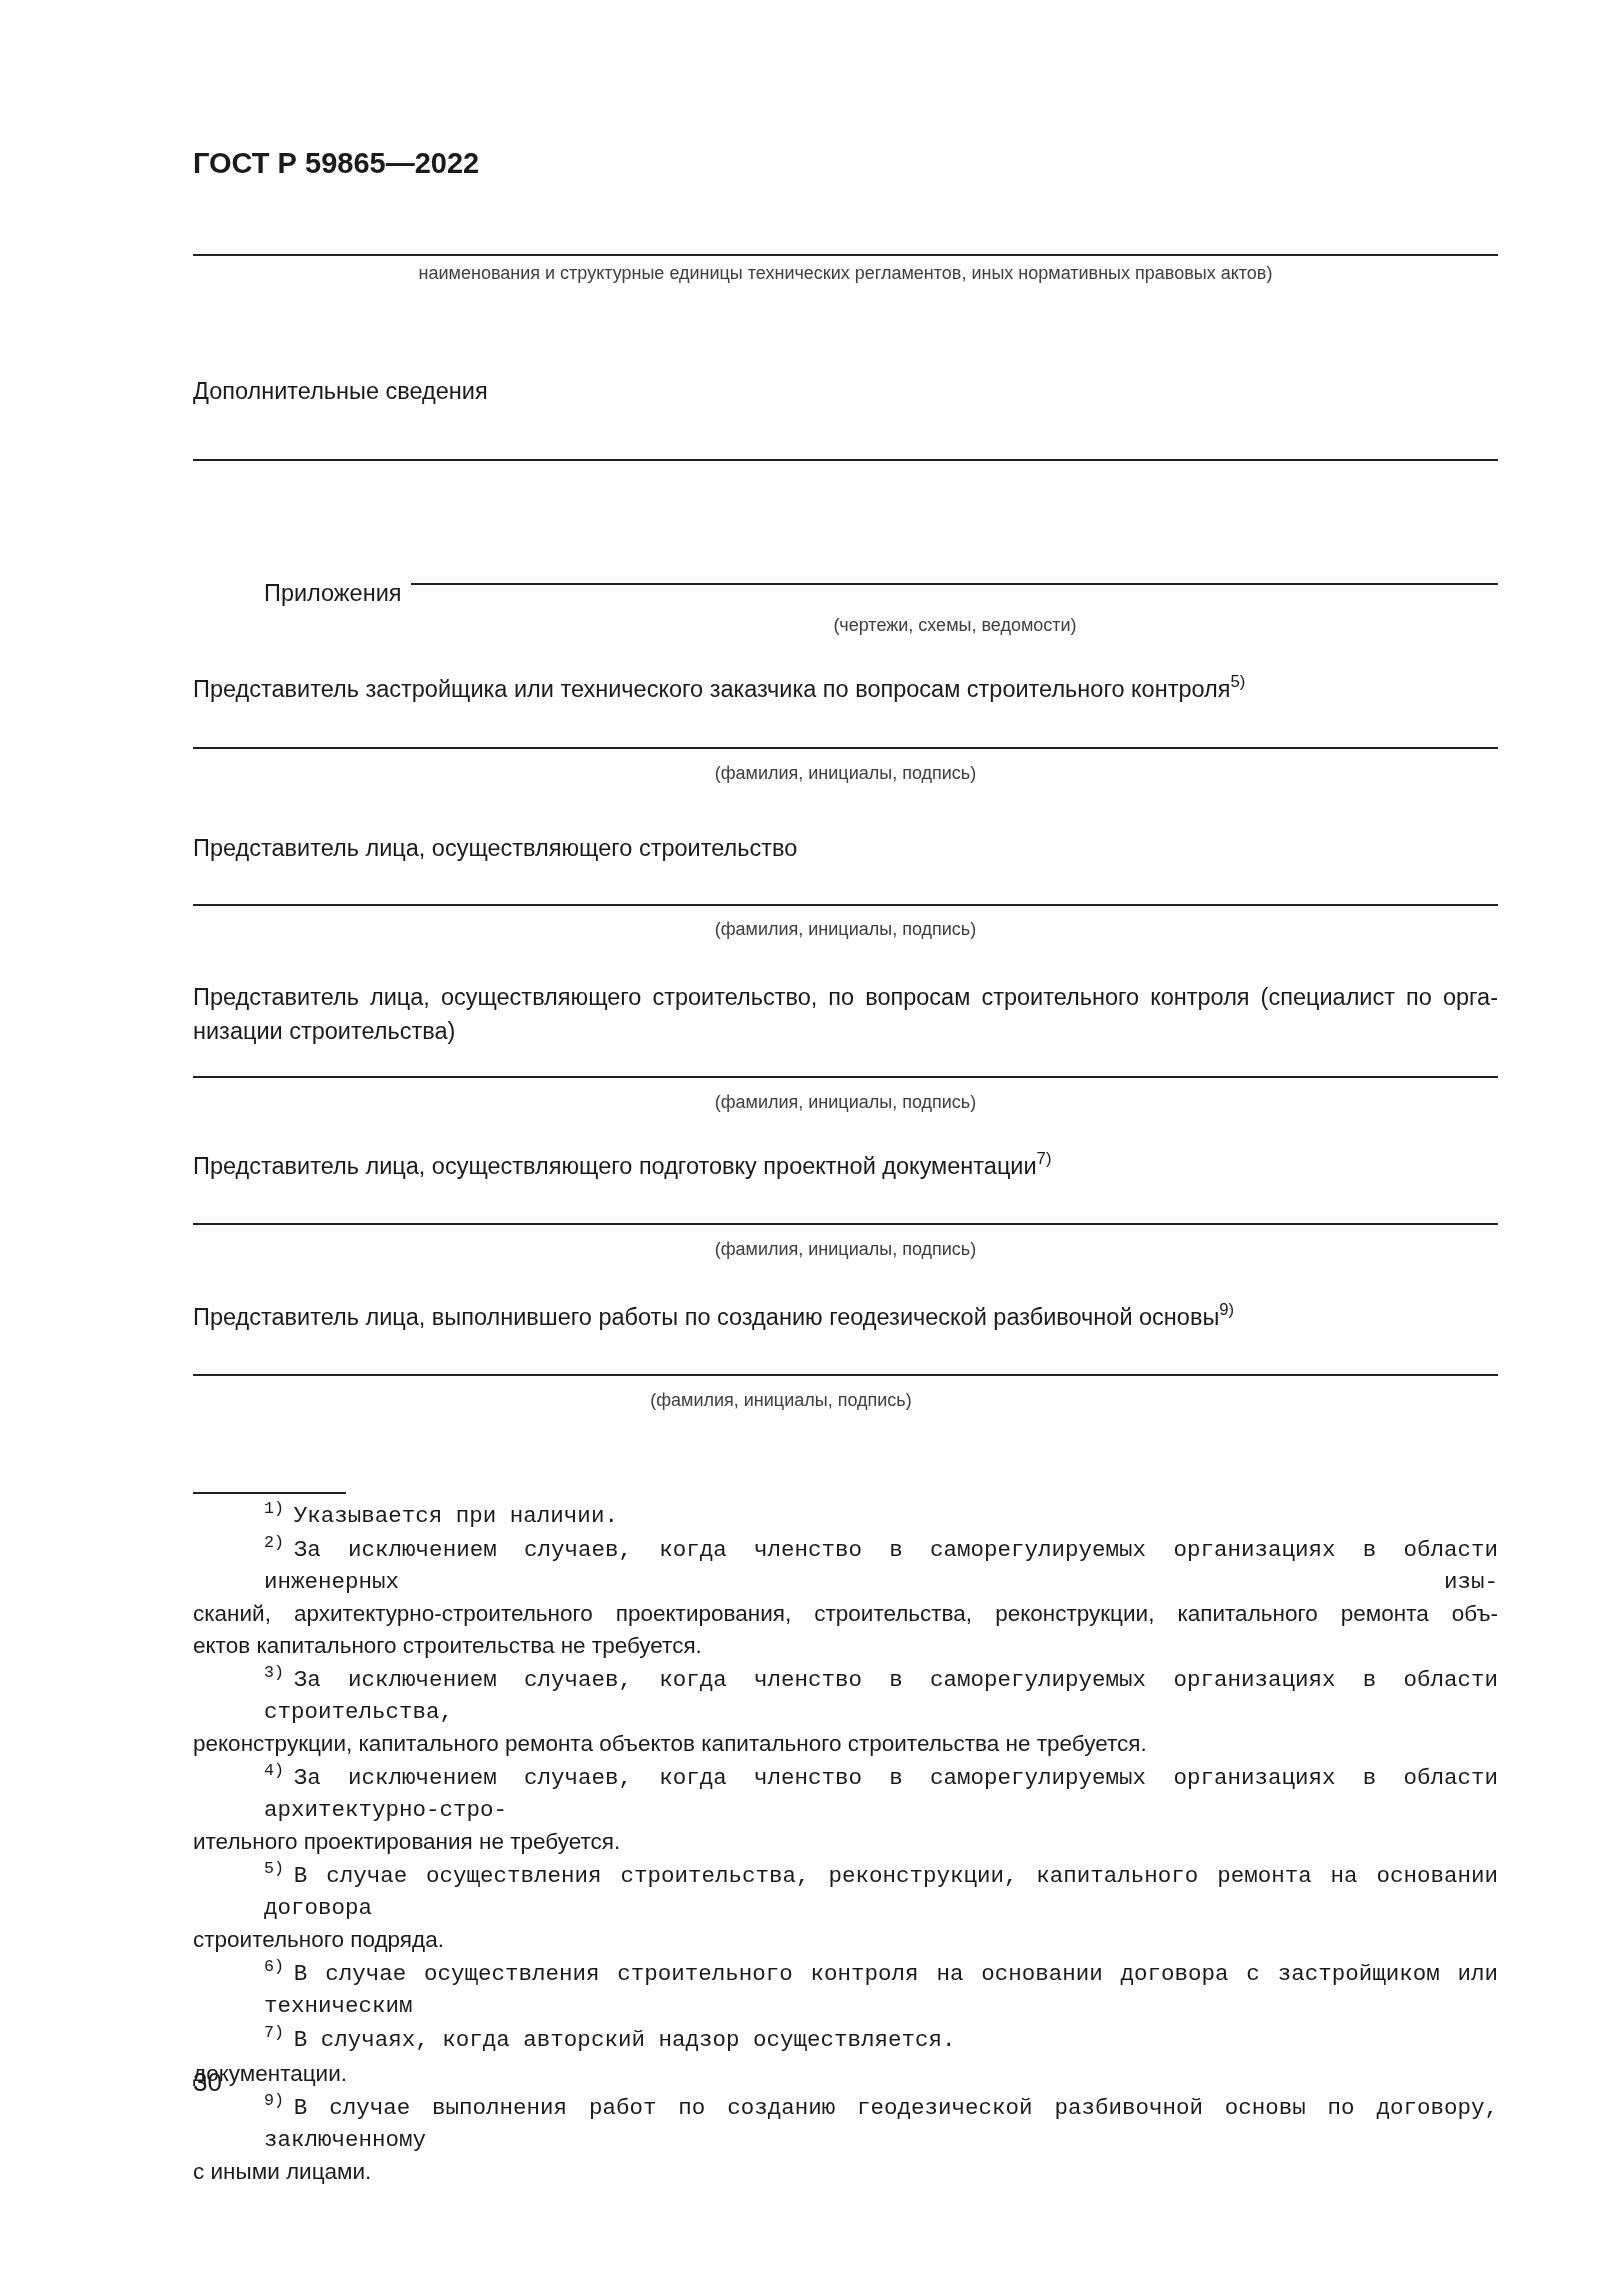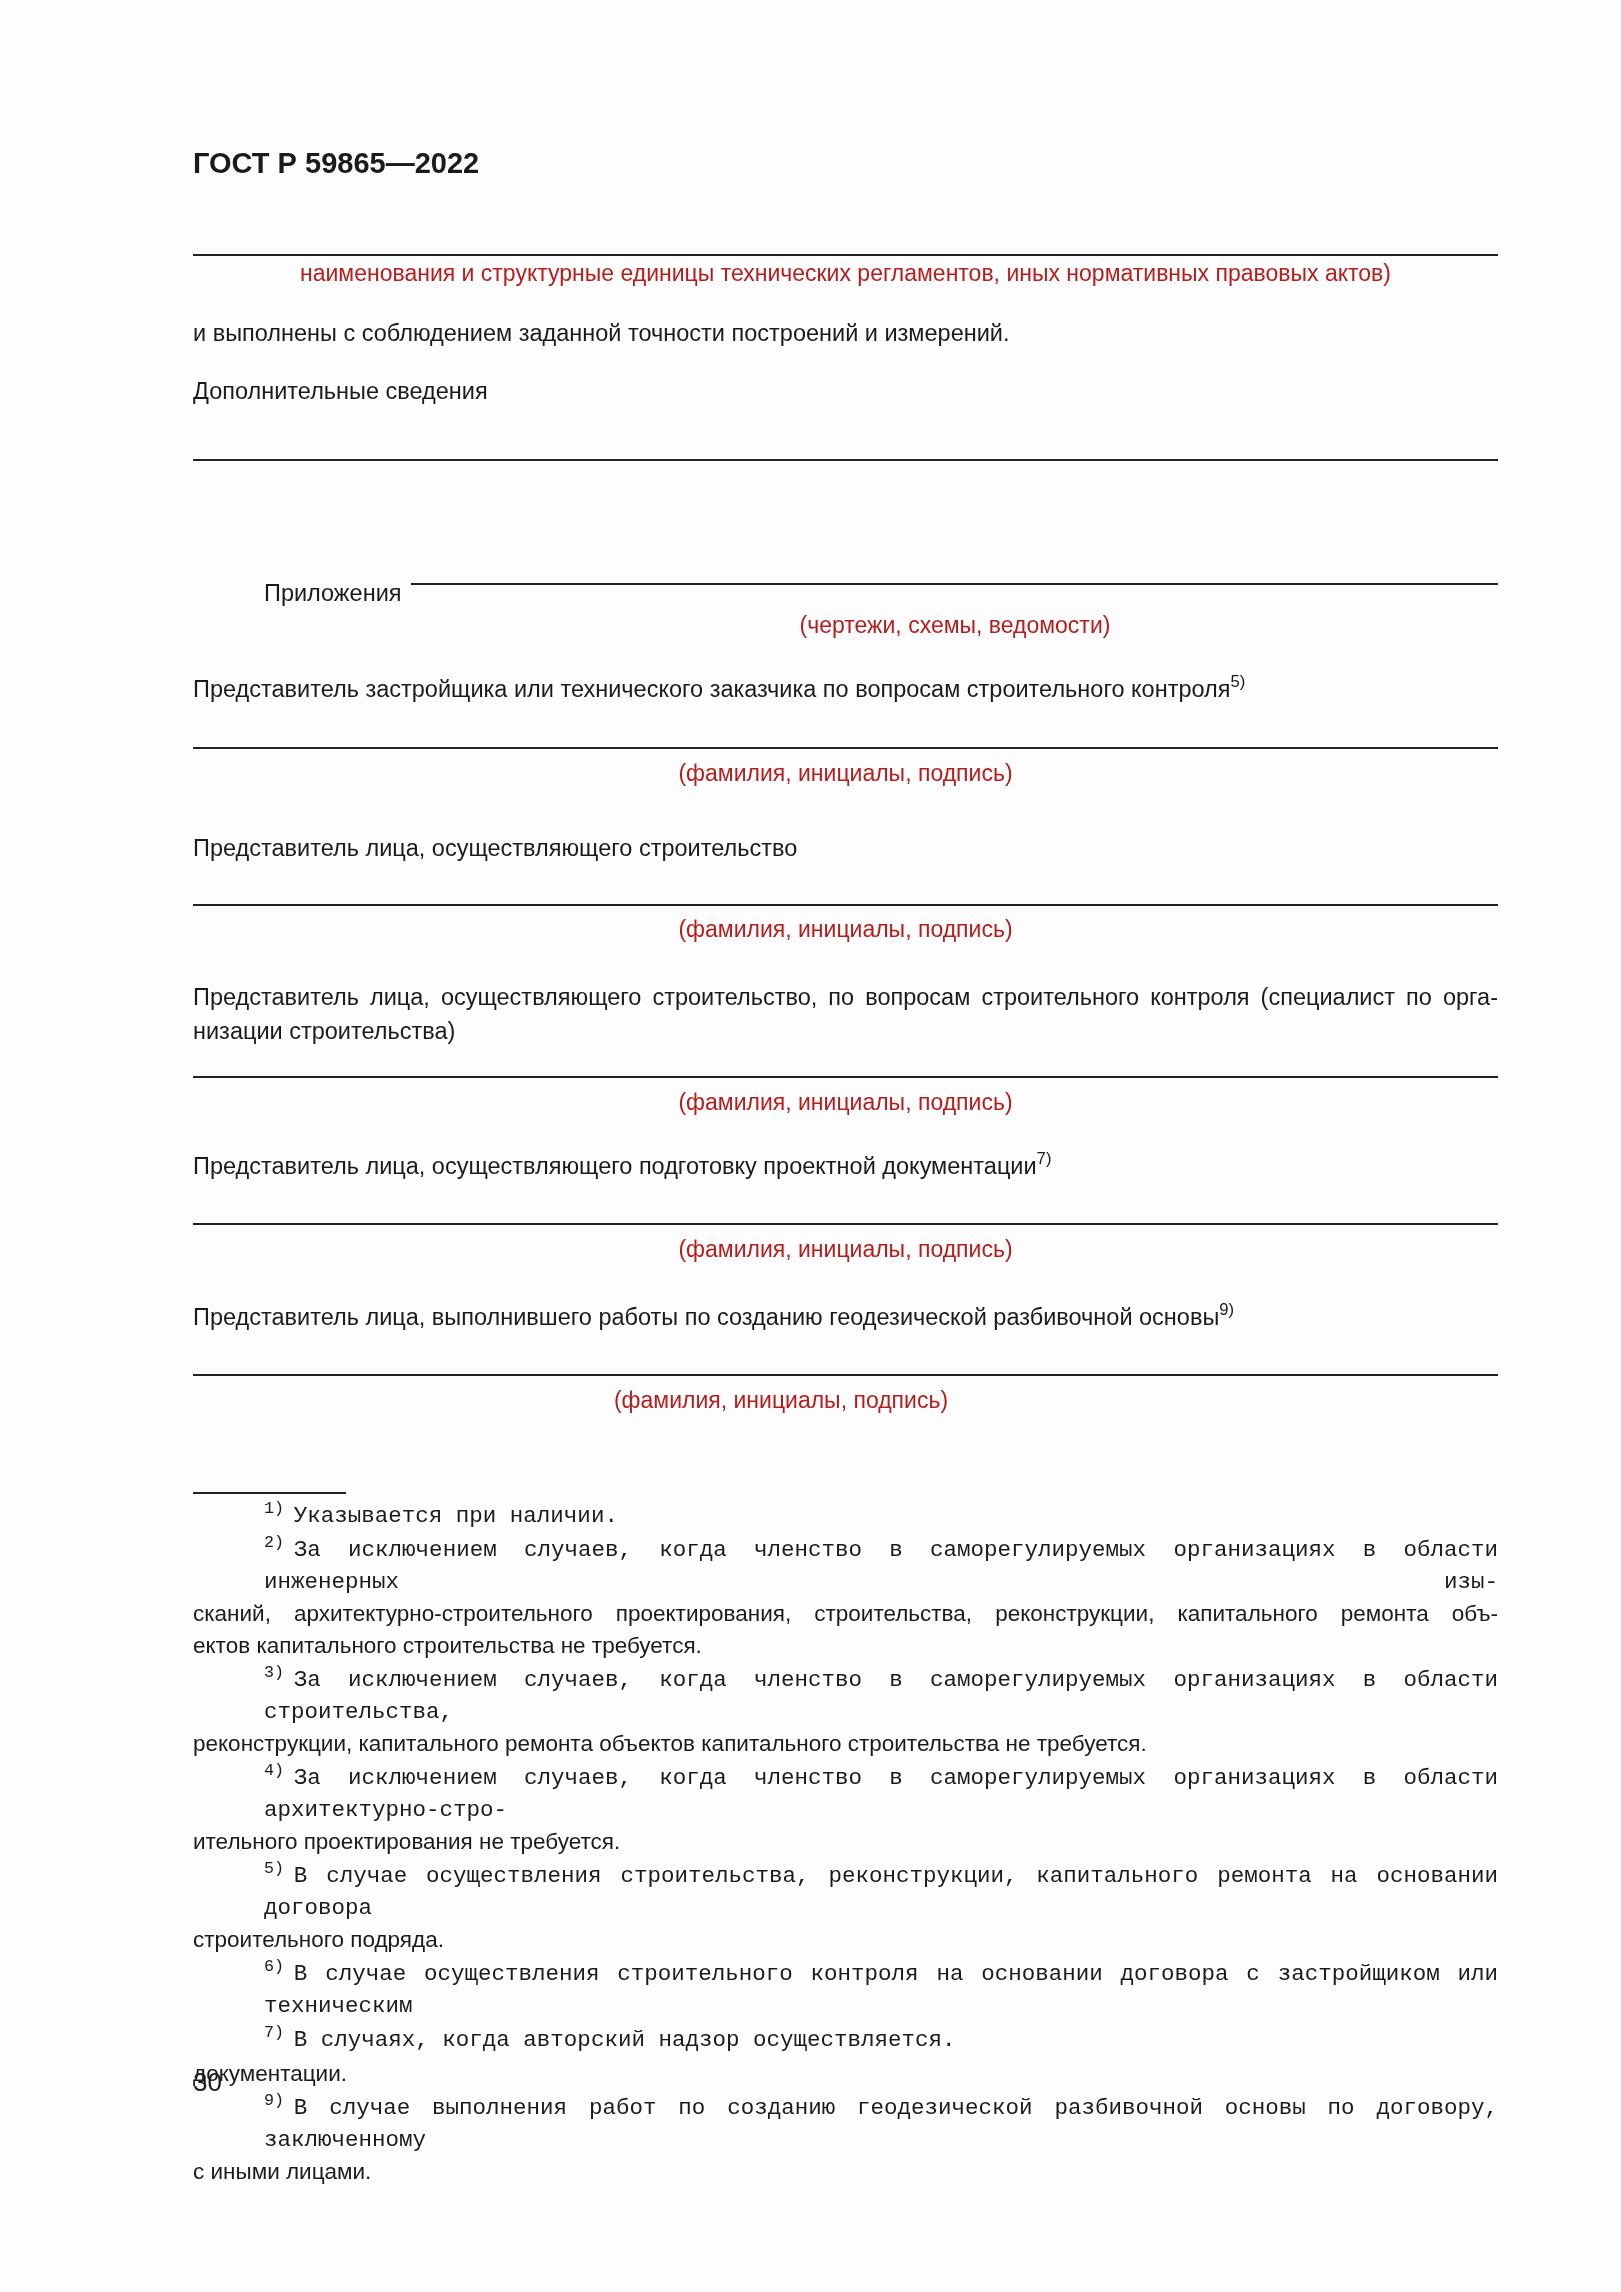--- a/index.html
+++ b/index.html
@@ -12,21 +12,21 @@
     color: #1b1b1b;
     font-family: "Liberation Sans", "DejaVu Sans", sans-serif;
     overflow: hidden;
   }
   .abs { position: absolute; }
   .content-l { left: 193px; }
   .content-lr { left: 193px; right: 123px; }
   .body-text { font-size: 23.5px; line-height: 29px; }
   .hdr { font-size: 29px; font-weight: bold; line-height: 29px; }
   .rule { border-top: 2px solid #222222; height: 0; }
-  .caption { font-size: 23px; line-height: 25.5px; text-align: center; color: #b91c1c; }
+  .caption { font-size: 18px; line-height: 25.5px; text-align: center; color: #404040; }
   .indent { padding-left: 71px; }
   .blank {
     display: inline-block;
     border-bottom: 2px solid #222222;
     height: 23.5px;
     vertical-align: baseline;
   }
   .blank-copies { width: 169px; margin: 0 7.8px; }
   .attach-row { display: flex; align-items: flex-start; }
   .blank-fill { flex: 1 1 auto; border-bottom: 2px solid #222222; height: 5.9px; margin-left: 9.8px; margin-bottom: 2px; }
@@ -45,21 +45,20 @@
 </head>
 <body>
 
 <div class="page">
 
   <div class="abs content-l hdr" style="top:149px">ГОСТ Р 59865—2022</div>
 
   <div class="abs content-lr rule" style="top:254px"></div>
   <div class="abs content-lr caption" style="top:261px">наименования и структурные единицы технических регламентов, иных нормативных правовых актов)</div>
 
-  <div class="abs content-lr body-text" style="top:319px">и выполнены с соблюдением заданной точности построений и измерений.</div>
 
   <div class="abs content-lr body-text" style="top:377px">Дополнительные сведения</div>
   <div class="abs content-lr rule" style="top:459px"></div>
 
 
   <div class="abs content-lr body-text indent attach-row" style="top:579px">
     <span>Приложения</span>
     <span class="blank-fill"></span>
   </div>
   <div class="abs caption" style="top:613px; left:412px; right:123px">(чертежи, схемы, ведомости)</div>

